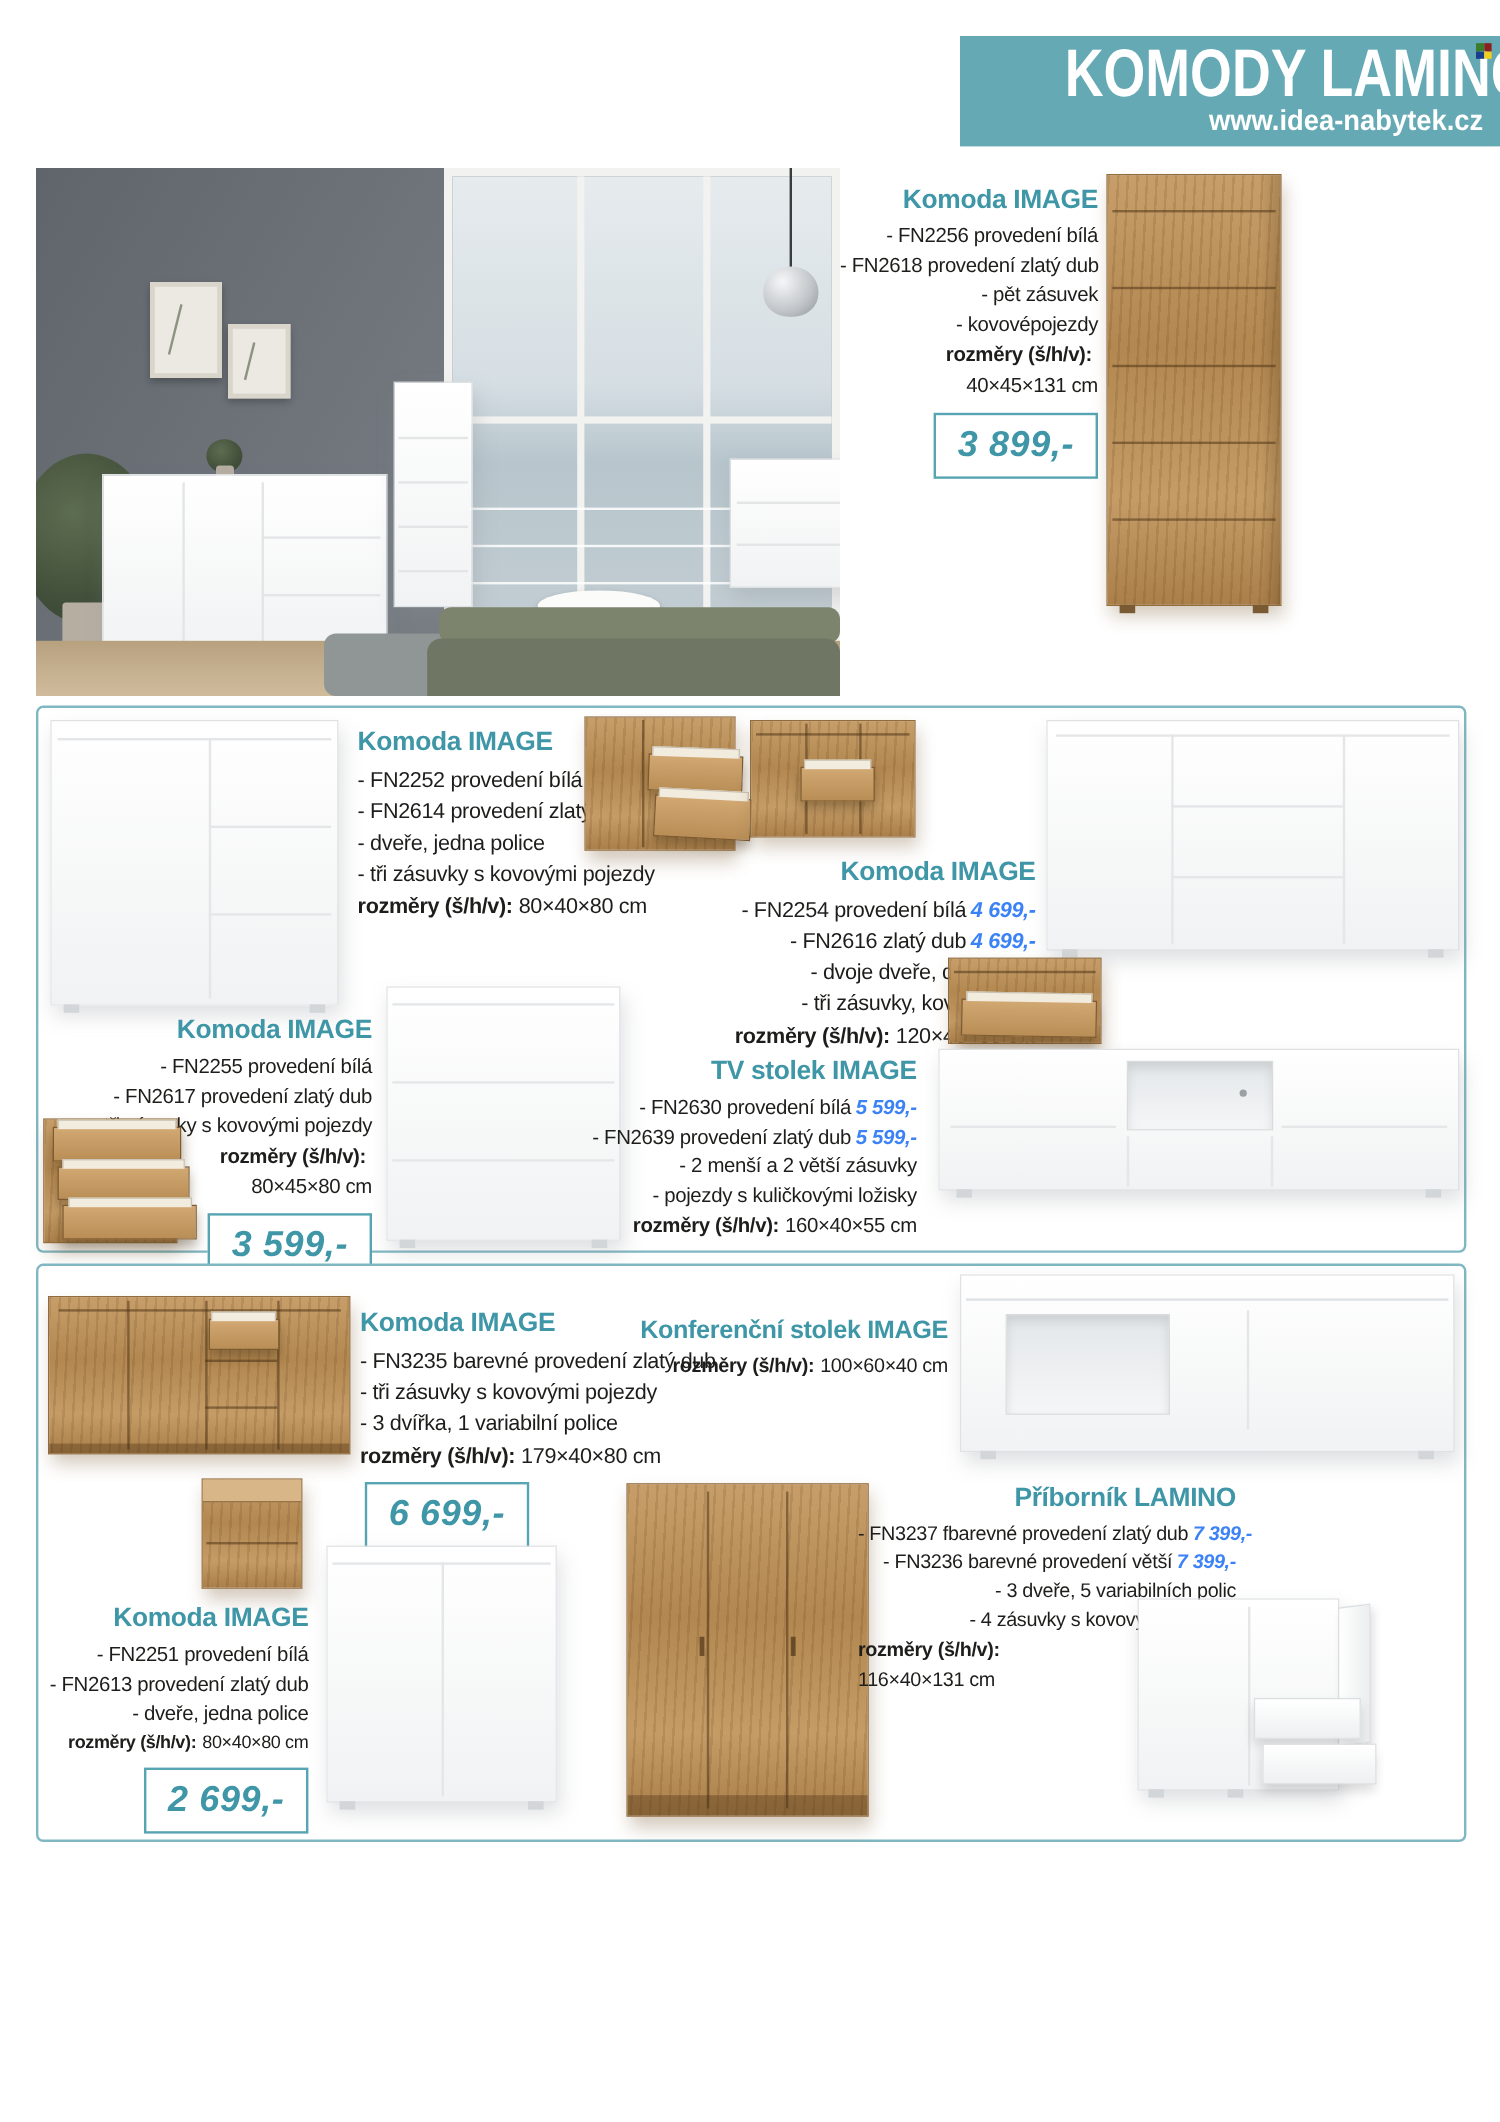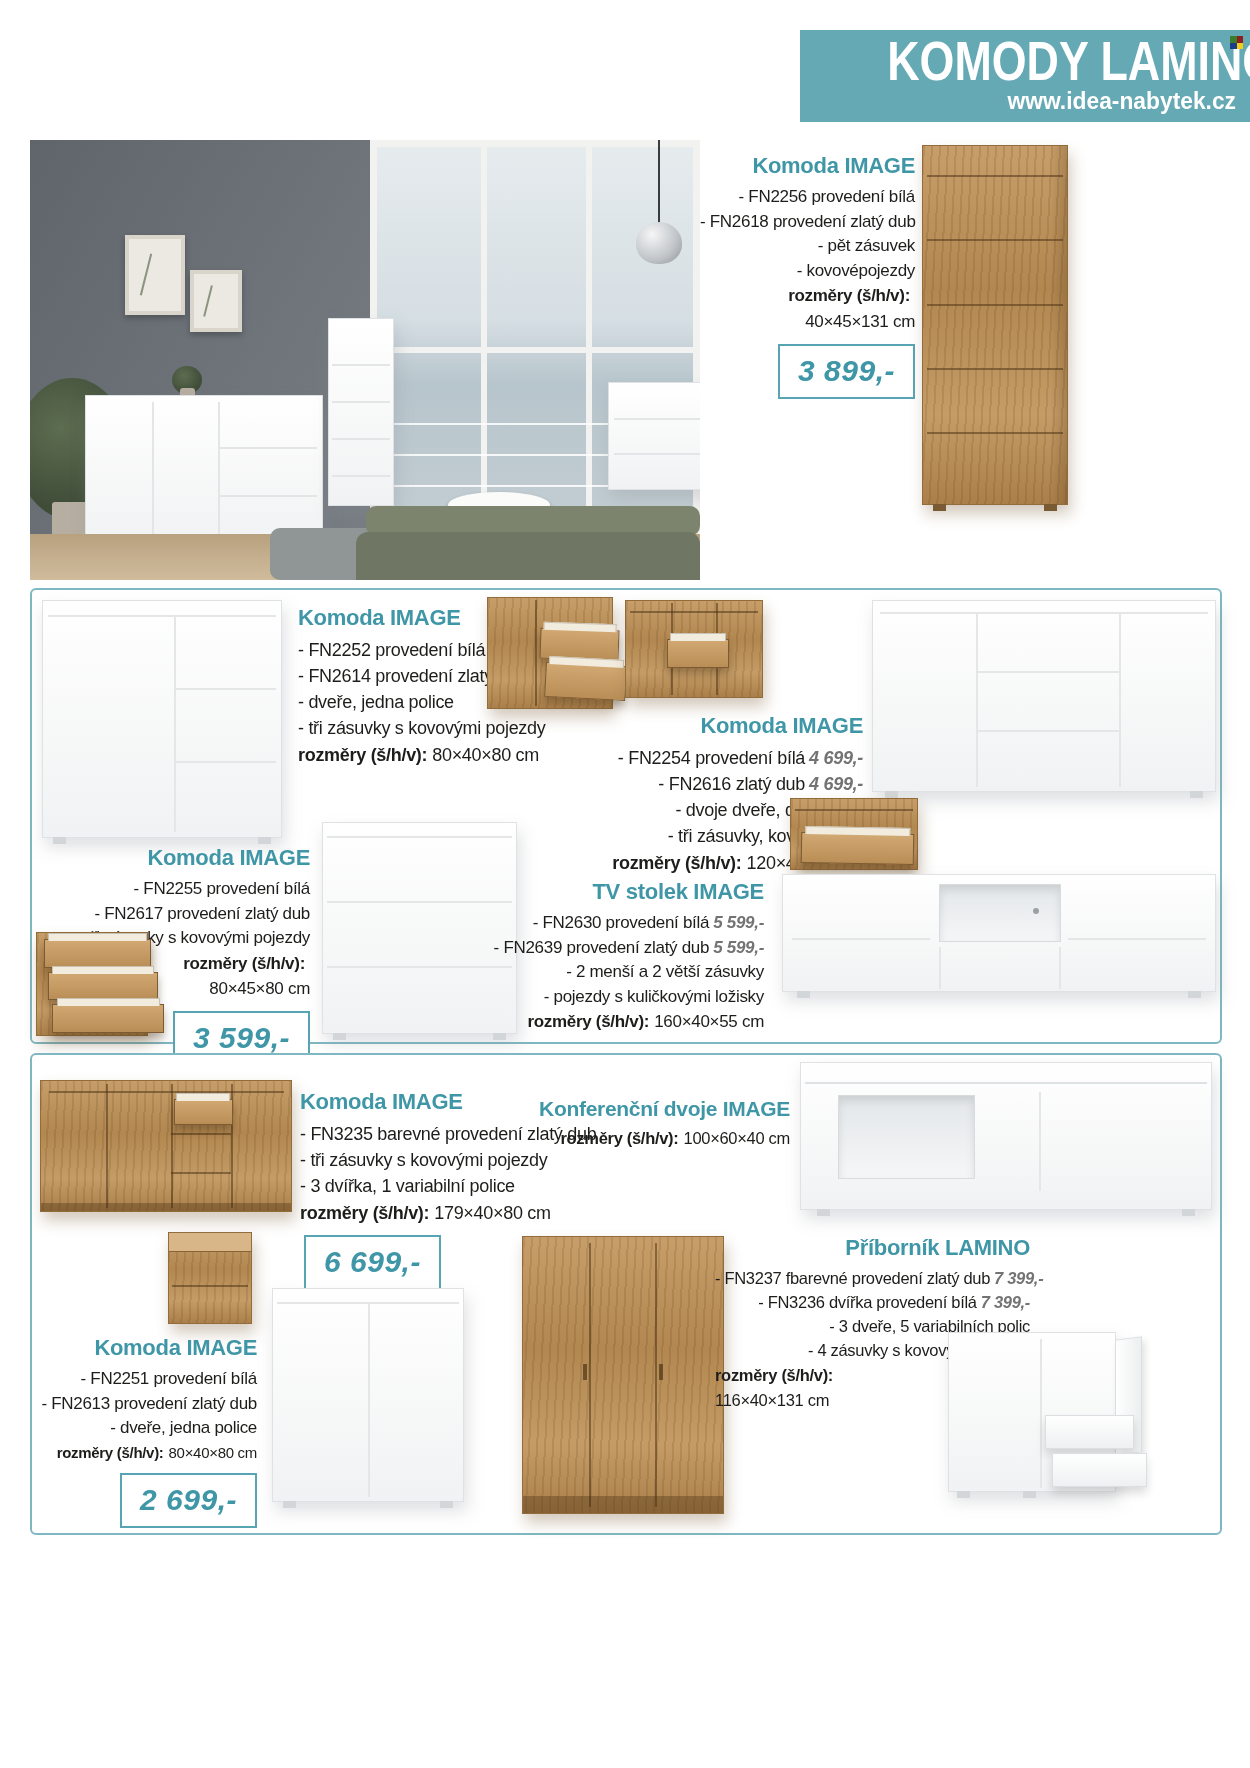--- a/index.html
+++ b/index.html
@@ -24,21 +24,21 @@
               color:#fff;font-size:30px;font-weight:700;text-align:right;line-height:44px;
               box-sizing:border-box;padding-right:18px;}
 
   
   .pblock{position:absolute;font-size:18px;line-height:1.45;letter-spacing:-.3px;}
   .pblock.right{text-align:right;}
   .pblock.fs17{font-size:17px;}
   .pblock.fs165{font-size:16.5px;}
   .ptitle{color:#3e96a7;font-weight:700;font-size:22px;margin-bottom:3px;letter-spacing:-.3px;}
   .pline{white-space:nowrap;}
-  .inline-price{color:#737373;font-weight:700;font-style:italic;margin-left:4px;}
+  .inline-price{color:#3b82f6;font-weight:700;font-style:italic;margin-left:4px;}
   .dims-line{margin-top:1px;white-space:nowrap;}
   .dims-line.small{font-size:15px;}
   .dlabel{font-weight:700;margin-right:5px;}
   .price-box{display:inline-block;border:2px solid #57a5b2;color:#3e96a7;background:#fff;
              font-weight:700;font-style:italic;font-size:30px;letter-spacing:.5px;
              padding:3px 18px 5px;margin-top:9px;}
 
   
   .furn{position:absolute;box-sizing:border-box;}
   .white-f{background:linear-gradient(180deg,#ffffff,#f1f2f3);border:1px solid #dfe2e4;
@@ -330,21 +330,21 @@
     <div>
         <div class="pline">- FN3235 barevné provedení zlatý dub</div>
         <div class="pline">- tři zásuvky s kovovými pojezdy</div>
         <div class="pline">- 3 dvířka, 1 variabilní police</div>
       </div>
     <div class="dims-line"><span class="dlabel">rozměry (š/h/v):</span><span>179×40×80 cm</span></div>
     <div style="margin-left:4px"><div class="price-box">6 699,-</div></div>
   </div>
 
   <div class="pblock right fs165" style="left:528px;top:1094px;width:262px">
-    <div class="ptitle" style="font-size:21px">Konferenční dvoje IMAGE</div>
+    <div class="ptitle" style="font-size:21px">Konferenční stolek IMAGE</div>
     <div class="dims-line"><span class="dlabel">rozměry (š/h/v):</span><span>100×60×40 cm</span></div>
   </div>
 
   <div class="furn white-f" style="left:800px;top:1062px;width:412px;height:148px">
     <div class="gaph" style="left:1%;right:1%;top:13%;background:#dfe2e4"></div>
     <div class="niche" style="left:9%;width:33%;top:22%;height:56%"></div>
     <div class="gapv" style="left:58%;top:20%;bottom:12%"></div>
     <div class="leg" style="left:16px"></div>
     <div class="leg" style="right:16px"></div>
   </div>
@@ -377,21 +377,21 @@
     <div class="wgapv" style="left:66%"></div>
     <div style="position:absolute;left:30%;top:46%;width:4px;height:16px;background:rgba(60,38,14,.6)"></div>
     <div style="position:absolute;left:68%;top:46%;width:4px;height:16px;background:rgba(60,38,14,.6)"></div>
     <div class="plinth"></div>
   </div>
 
   <div class="pblock right fs165" style="left:715px;top:1232px;width:315px">
     <div class="ptitle">Příborník LAMINO</div>
     <div>
         <div class="pline"><span>- FN3237 fbarevné provedení zlatý dub</span><span class="inline-price">7 399,-</span></div>
-        <div class="pline"><span>- FN3236 dvířka provedení bílá</span><span class="inline-price">7 399,-</span></div>
+        <div class="pline"><span>- FN3236 barevné provedení větší</span><span class="inline-price">7 399,-</span></div>
         <div class="pline"><span>- 3 dveře, 5 variabilních polic</span></div>
         <div class="pline"><span>- 4 zásuvky s kovovými pojezdy</span></div>
       </div>
     <div class="dims-line" style="text-align:left"><span class="dlabel">rozměry (š/h/v):</span></div>
     <div class="dims-line" style="text-align:left"><span>116×40×131 cm</span></div>
   </div>
 
   <div class="furn white-f" style="left:948px;top:1332px;width:168px;height:160px">
     <div class="gapv" style="left:55%"></div>
     <div style="position:absolute;right:-16%;top:3%;width:15%;height:72%;background:linear-gradient(90deg,#fff,#eceeef);border:1px solid #dcdfe1;transform:skewY(-7deg);box-shadow:3px 4px 7px rgba(0,0,0,.12)"></div>

